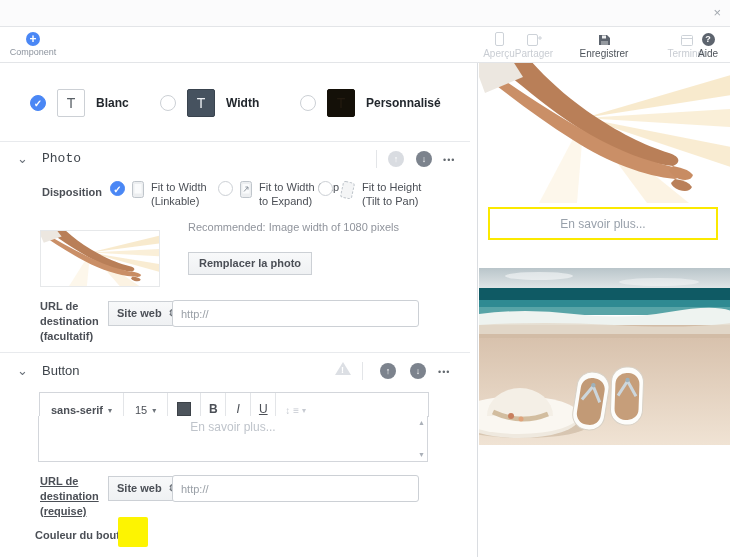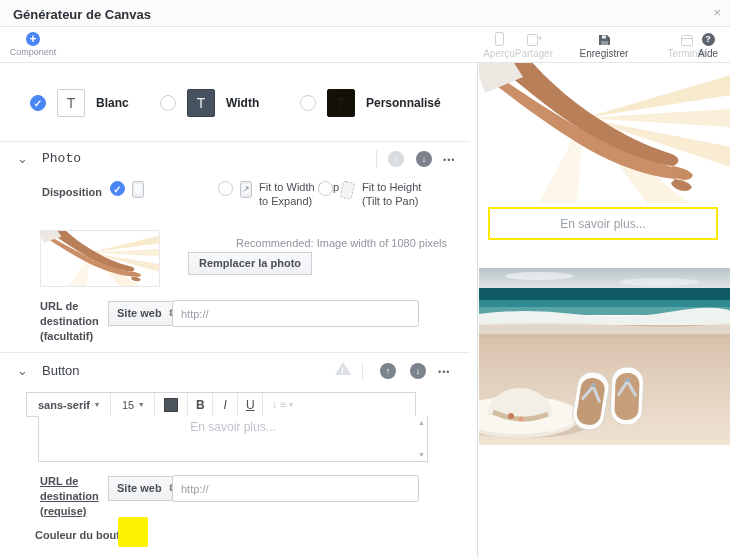--- a/index.html
+++ b/index.html
@@ -57,38 +57,38 @@
 
   
   .displbl{position:absolute;left:42px;top:186px;font-weight:bold;font-size:11px;color:#4b4f56;}
   .dopt{position:absolute;top:181px;display:flex;gap:7px;align-items:flex-start;cursor:pointer;}
   .dopt .radio{width:15px;height:15px;}
   .dopt .radio.on{line-height:15px;}
   .dopt .olbl{font-size:11px;line-height:1.25;color:#4b4f56;}
 
   
   .thumb{position:absolute;left:40px;top:230px;width:118px;height:55px;border:1px solid #e6e8ea;}
-  .rec{position:absolute;left:188px;top:237px;font-size:11px;color:#90949c;margin-left:48px;}
+  .rec{position:absolute;left:188px;top:221px;font-size:11px;color:#90949c;}
   .btn{display:inline-block;border:1px solid #ccd0d5;border-radius:0;
        background:linear-gradient(#f8f9fa,#eff1f3);font-weight:bold;font-size:11px;color:#4b4f56;
        cursor:pointer;}
   .replace{position:absolute;left:188px;top:252px;height:21px;line-height:21px;padding:0 10px;}
 
   .urllbl{position:absolute;left:40px;width:68px;font-weight:bold;font-size:11px;line-height:1.35;color:#4b4f56;}
   .seldd{position:absolute;left:108px;height:23px;line-height:23px;padding:0 8px;display:flex;
          align-items:center;gap:6px;}
   .stp{font-size:9px;color:#6d737a;}
   .urlinput{position:absolute;left:172px;width:229px;height:25px;border:1px solid #ccd0d5;
             border-radius:3px;padding:0 8px;font-size:11px;color:#464a50;
             font-family:"Liberation Sans",sans-serif;box-sizing:content-box;}
   .urlinput::placeholder{color:#9aa0a7;}
 
   
-  .ftbar{position:absolute;left:26px;top:392px;width:390px;height:25px;border:1px solid #d3d6db;
-         display:flex;align-items:center;box-sizing:border-box;background:#fff;}
+  .ftbar{position:absolute;left:39px;top:392px;width:390px;height:25px;border:1px solid #d3d6db;
+         display:flex;align-items:flex-end;box-sizing:border-box;background:#fff;}
   .ft{font-size:11px;color:#4b4f56;display:flex;align-items:center;gap:5px;padding:0 11px;cursor:pointer;}
   .ft b{font-weight:bold;}
   .caret{font-size:8px;color:#6d737a;}
   .ftdiv{width:1px;height:23px;background:#e3e5e8;}
   .swatchdark{width:12px;height:12px;background:#4d545c;border:1px solid #3c4248;margin:0 9px;cursor:pointer;}
   .fmt{width:24px;text-align:center;font-size:12px;color:#4b4f56;cursor:pointer;}
   .lsp{color:#c6cad1;display:flex;gap:3px;align-items:center;padding:0 9px;font-size:10px;}
   .lsp .caret{color:#c6cad1;}
 
   .btxt{position:absolute;left:38px;top:416px;width:390px;height:46px;border:1px solid #d3d6db;
@@ -170,21 +170,20 @@
           <rect x="132" y="99" width="32" height="58" rx="15" fill="#fdfdfb" stroke="#d8d1c6"></rect>
           <rect x="136" y="105" width="24" height="47" rx="11" fill="#c69e7a"></rect>
           <path d="M148,113 L139,128 M148,113 L157,128" stroke="#ccd6dc" stroke-width="3" fill="none"></path>
           <circle cx="148" cy="112" r="2.2" fill="#9eb2bc"></circle>
         </g>
       </symbol>
     </defs>
   </svg>
 
   <div class="hdr">
-    <span class="hdr-title">Générateur de Canvas</span>
     <span class="close">×</span>
   </div>
 
   <div class="tbar">
     <div class="comp">
       <span class="comp-ic">+</span>
       <div class="comp-lb">Component</div>
     </div>
 
     <div class="act dis" style="left:478px;width:42px;">
@@ -259,20 +258,21 @@
   <span class="displbl">Disposition</span>
 
   <div class="dopt" style="left:110px;">
     <span class="radio on">✓</span>
     <span>
       <svg width="12" height="17">
           <rect x="0.5" y="0.5" width="11" height="16" rx="2" fill="#eceef0" stroke="#bfc5cb"></rect>
           <rect x="2.5" y="3" width="7" height="9.5" fill="#fafbfc"></rect>
         </svg>
     </span>
+    <span class="olbl" style="width:70px;">Fit to Width (Linkable)</span>
   </div>
   <div class="dopt" style="left:218px;">
     <span class="radio"></span>
     <span>
       <svg width="12" height="17">
           <rect x="0.5" y="0.5" width="11" height="16" rx="2" fill="#eceef0" stroke="#bfc5cb"></rect>
           <rect x="2.5" y="3" width="7" height="9.5" fill="#fafbfc"></rect>
           <path d="M4,10.5 L8,6 M8,6 h-2.6 M8,6 v2.6" stroke="#8e969f" fill="none"></path>
         </svg>
     </span>

